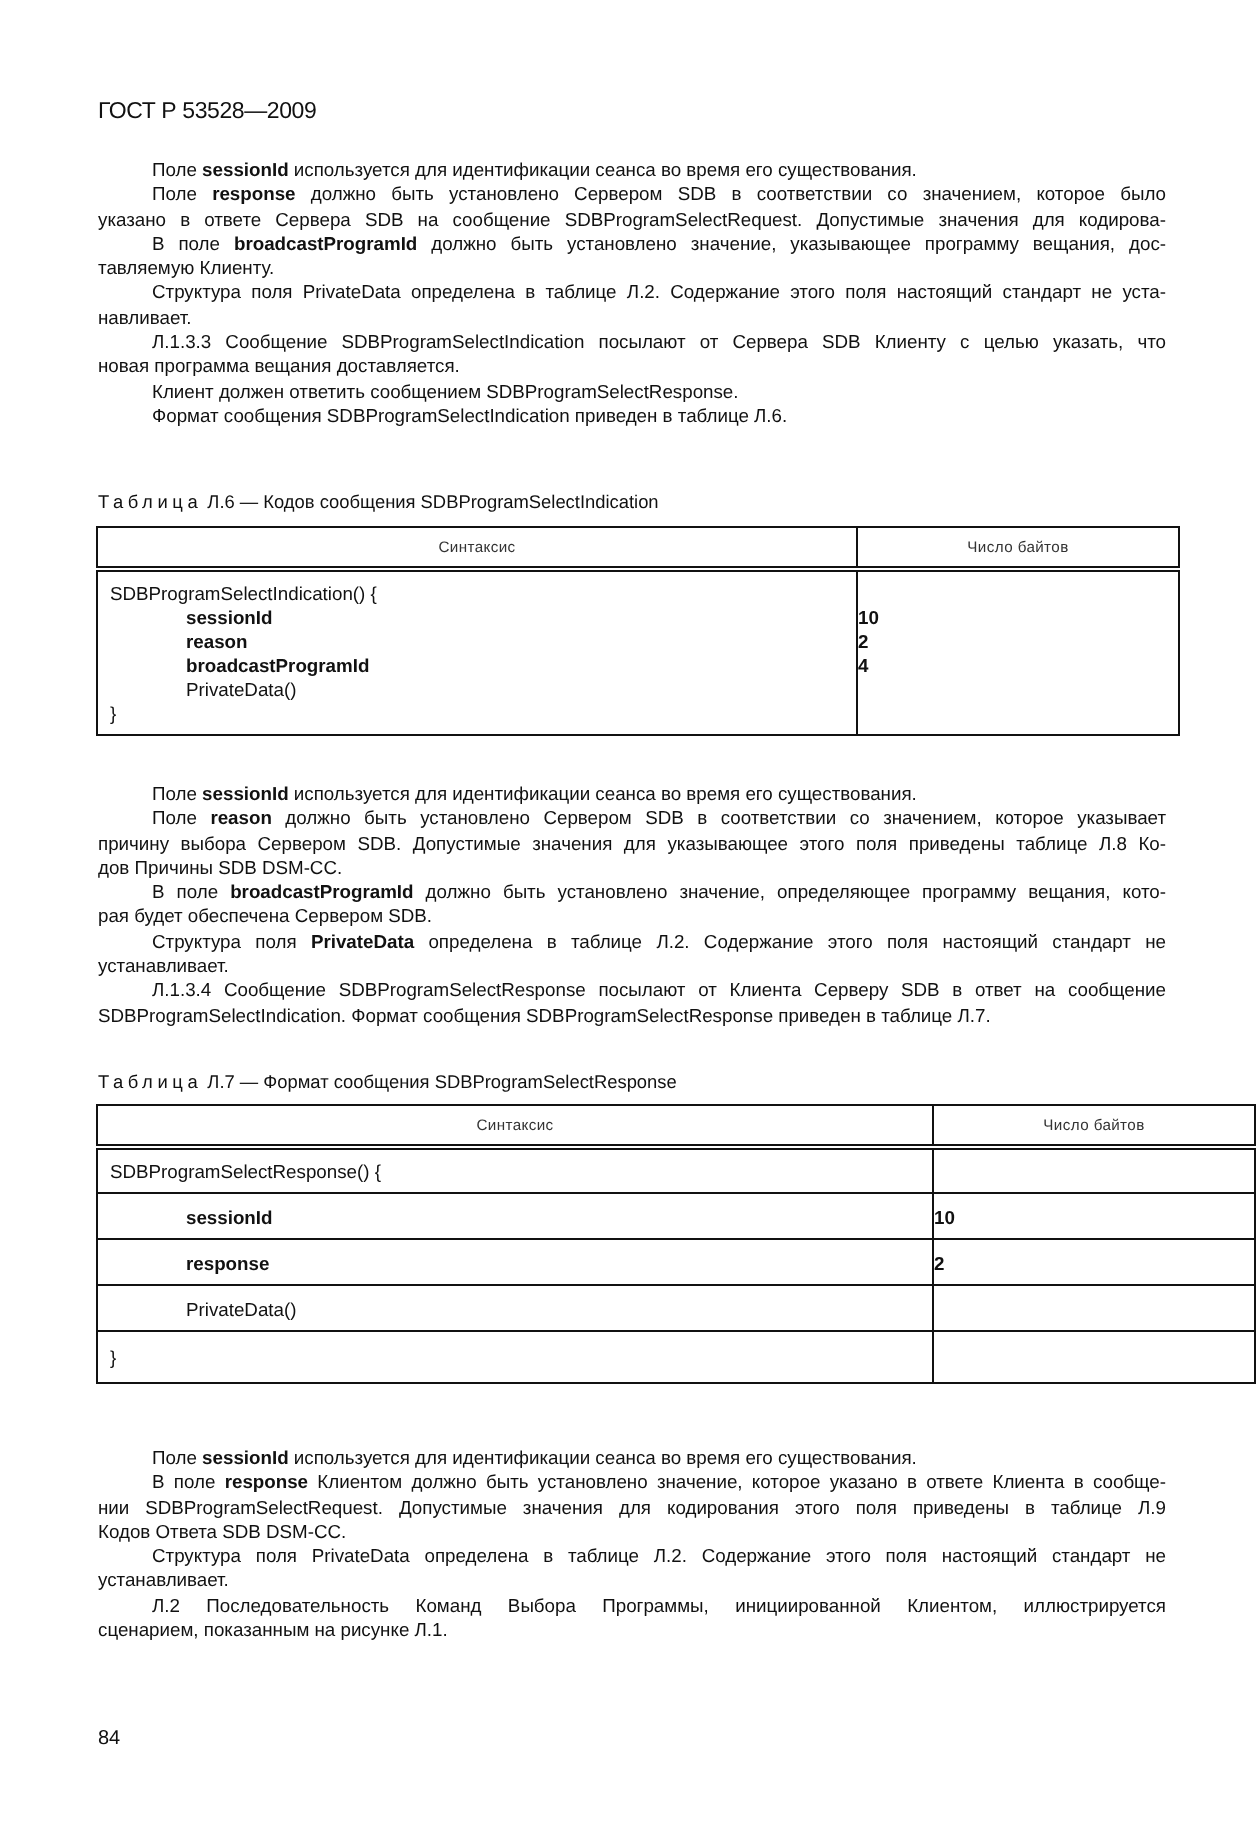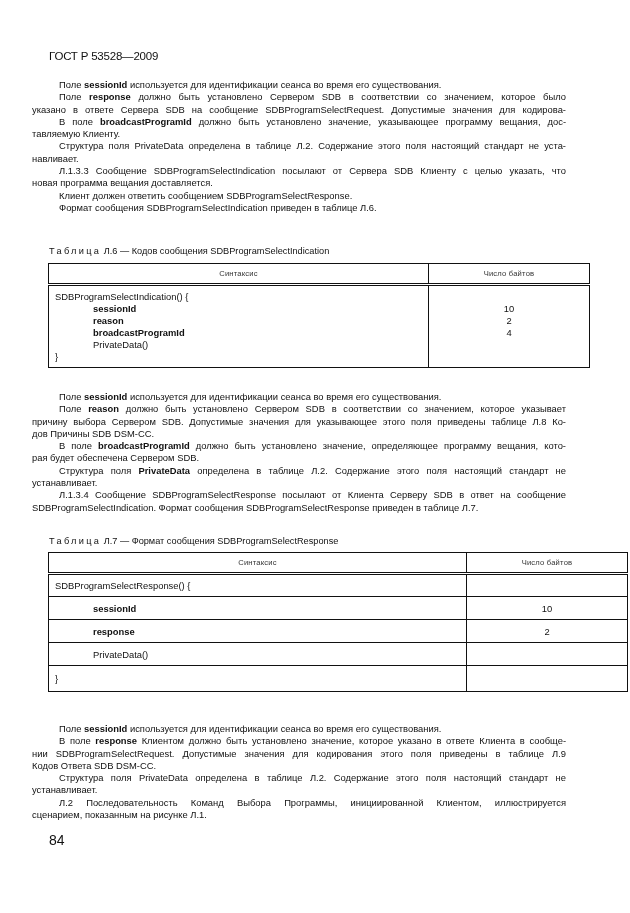--- a/index.html
+++ b/index.html
@@ -1,34 +1,34 @@
 <!DOCTYPE html>
 <html><head>
 <meta charset="utf-8">
 <style>
   html, body { margin:0; padding:0; background:#ffffff; }
   body { width:630px; height:913px; position:relative; overflow:hidden;
          font-family:"Liberation Sans", sans-serif; color:#111; }
   .hdr { position:absolute; left:49px; top:50px; font-size:11.5px; font-weight:normal; letter-spacing:-0.2px; }
-  .p { position:absolute; left:32px; width:534px; font-size:9.4px; line-height:12.3px; text-align:justify; }
+  .p { position:absolute; left:49px; width:534px; font-size:9.4px; line-height:12.3px; text-align:justify; }
   .p .l { display:block; white-space:nowrap; }
   .p .l.j { text-align:justify; text-align-last:justify; white-space:normal; }
   .ind { padding-left:27px; }
   b { font-weight:bold; }
   .cap { position:absolute; left:49px; font-size:9.2px; }
   .cap .sp { letter-spacing:2.3px; }
   table.t { position:absolute; left:48px; border-collapse:collapse; font-size:9.4px;padding-left:15px; }
   table.t td, table.t th { border:1px solid #111; padding:0; }
   table.t th { font-weight:normal; font-size:7.6px; color:#333; height:19px; border-bottom:3px double #111; letter-spacing:0.2px; }
   .c1 { width:373px; } .c2 { width:160px; }
   .pad { padding-left:6px !important; }
   .in { padding-left:44px !important; }
-  .num { text-align:center; font-weight:normal; }
+  .num { text-align:left; font-weight:bold; }
   .t1body .lines div { height:12px; line-height:12px; }
-  .pg { position:absolute; left:49px; top:832px; font-size:14px;text-align:center; }
+  .pg { position:absolute; left:49px; top:864px; font-size:10px;text-align:center; }
 </style>
 </head>
 <body>
 
 <div class="hdr">ГОСТ Р 53528—2009</div>
 
 <div class="p" style="top:79px;">
   <span class="l ind"><span>Поле </span><b>sessionId</b><span> используется для идентификации сеанса во время его существования.</span></span>
   <span class="l ind j"><span>Поле </span><b>response</b><span> должно быть установлено Сервером SDB в соответствии со  значением, которое было</span></span>
   <span class="l j">указано в ответе Сервера SDB на сообщение SDBProgramSelectRequest. Допустимые значения для кодирова-</span>

